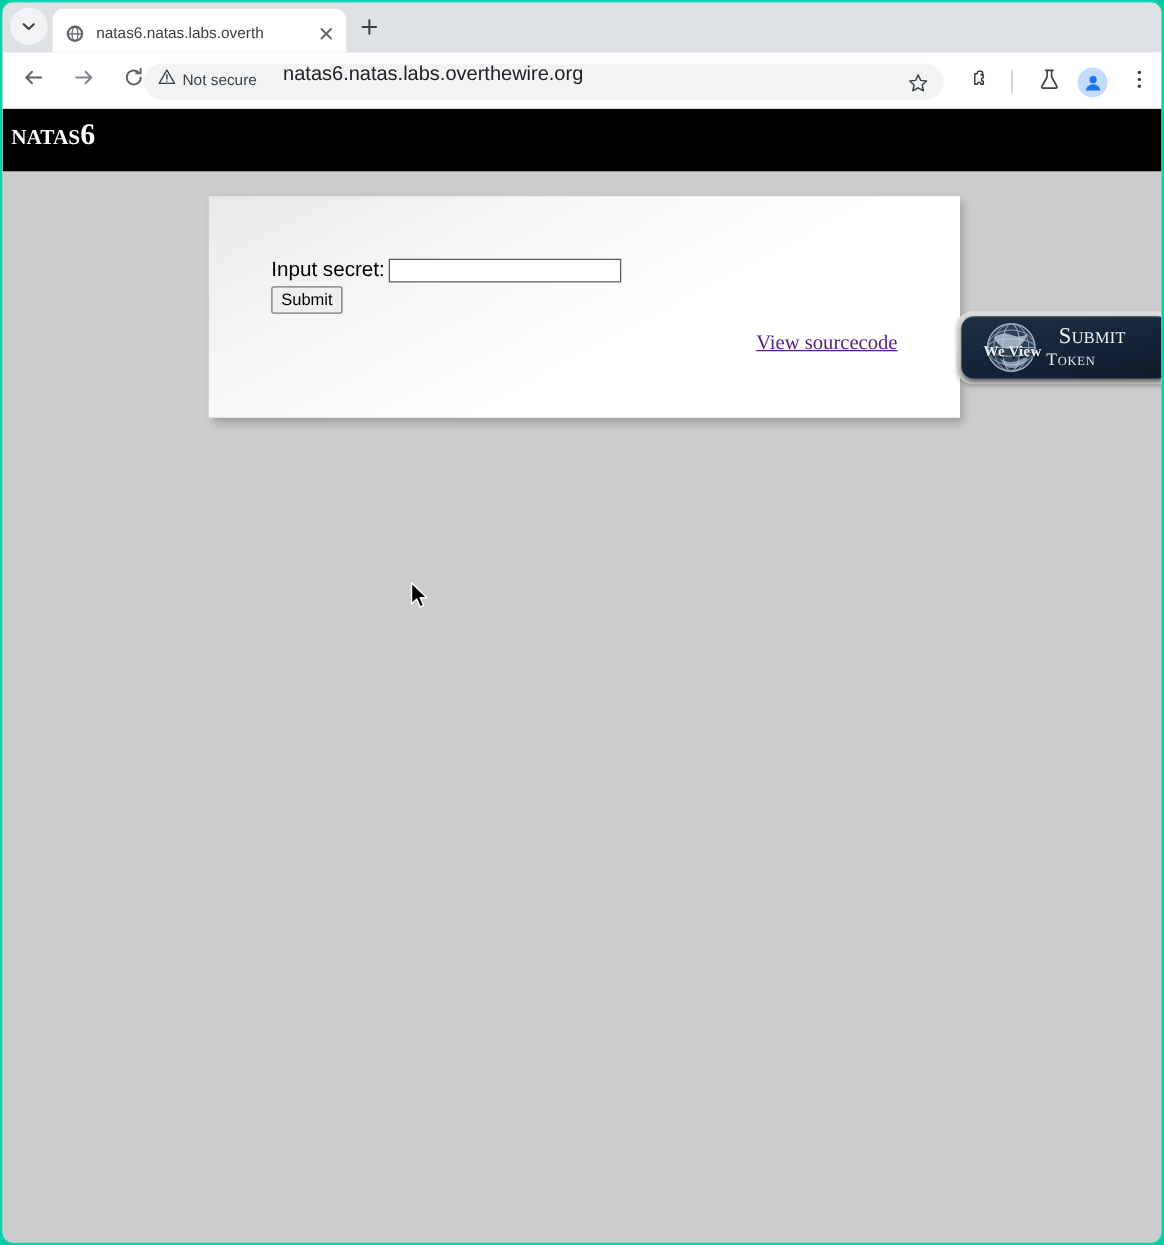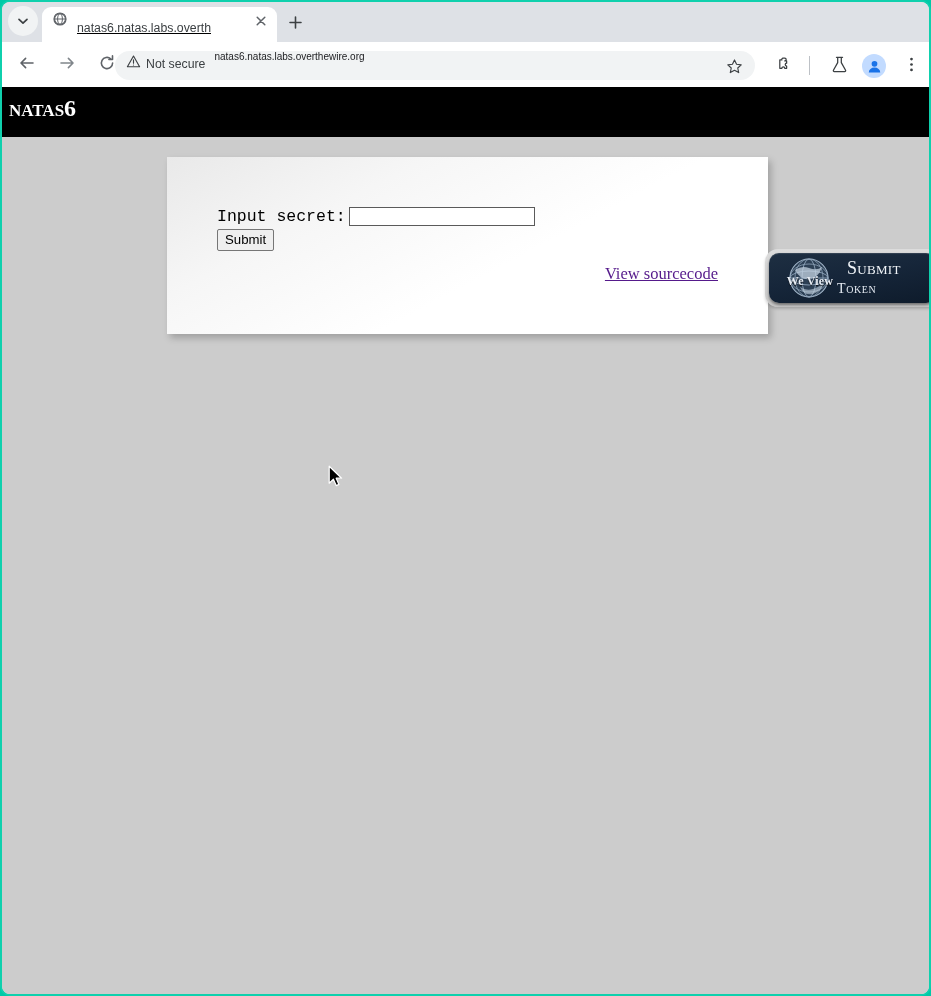--- a/index.html
+++ b/index.html
@@ -48,23 +48,23 @@
   #tab-list-button svg { display:block; }
 
   .tab {
     position: absolute;
     left: 40px; top: 5px;
     width: 235px;
     height: 35px;
     background: #ffffff;
     border-radius: 9px 9px 0 0;
     display: flex;
+    align-items: center;
     padding: 4px 6px 0 10px;
     box-sizing: border-box;
-    text-decoration: underline;
   }
   .tab-favicon {
     width: 16px; height: 16px;
     flex: 0 0 16px;
     margin-right: 9px;
   }
   .tab-title {
     flex: 1 1 auto;
     font-size: 12.3px;
     color: #3c4043;
@@ -128,23 +128,23 @@
   #not-secure-icon {
     margin-right: 5px;
     display: block;
   }
   #security-text {
     font-size: 12.3px;
     color: #3c4043;
     white-space: nowrap;
   }
   #url-text {
-    font-size: 10px;
+    font-size: 16px;
     color: #202124;
-    margin-left: 0;
+    margin-left: 12px;
     white-space: nowrap;
   }
   #bookmark-star {
     position: absolute;
     right: 10px; top: 4px;
     width: 22px; height: 22px;
     display: flex; align-items: center; justify-content: center;
   }
 
   .toolbar-icon {
@@ -208,21 +208,21 @@
     box-shadow: 3px 4px 7px rgba(0,0,0,0.22);
   }
 
   #form-row {
     position: absolute;
     left: 50px; top: 50px;
     display: flex;
     align-items: center;
   }
   #input-secret-label {
-    font-family: Liberation Mono, monospace;
+    font-family: Liberation Sans, sans-serif;
     font-size: 16.5px;
     color: #000000;
     white-space: nowrap;
   }
   #secret-input {
     margin-left: 3px;
     width: 180px;
     height: 15px;
     padding: 1px 2px;
     border: 1px solid #5a5a5a;

